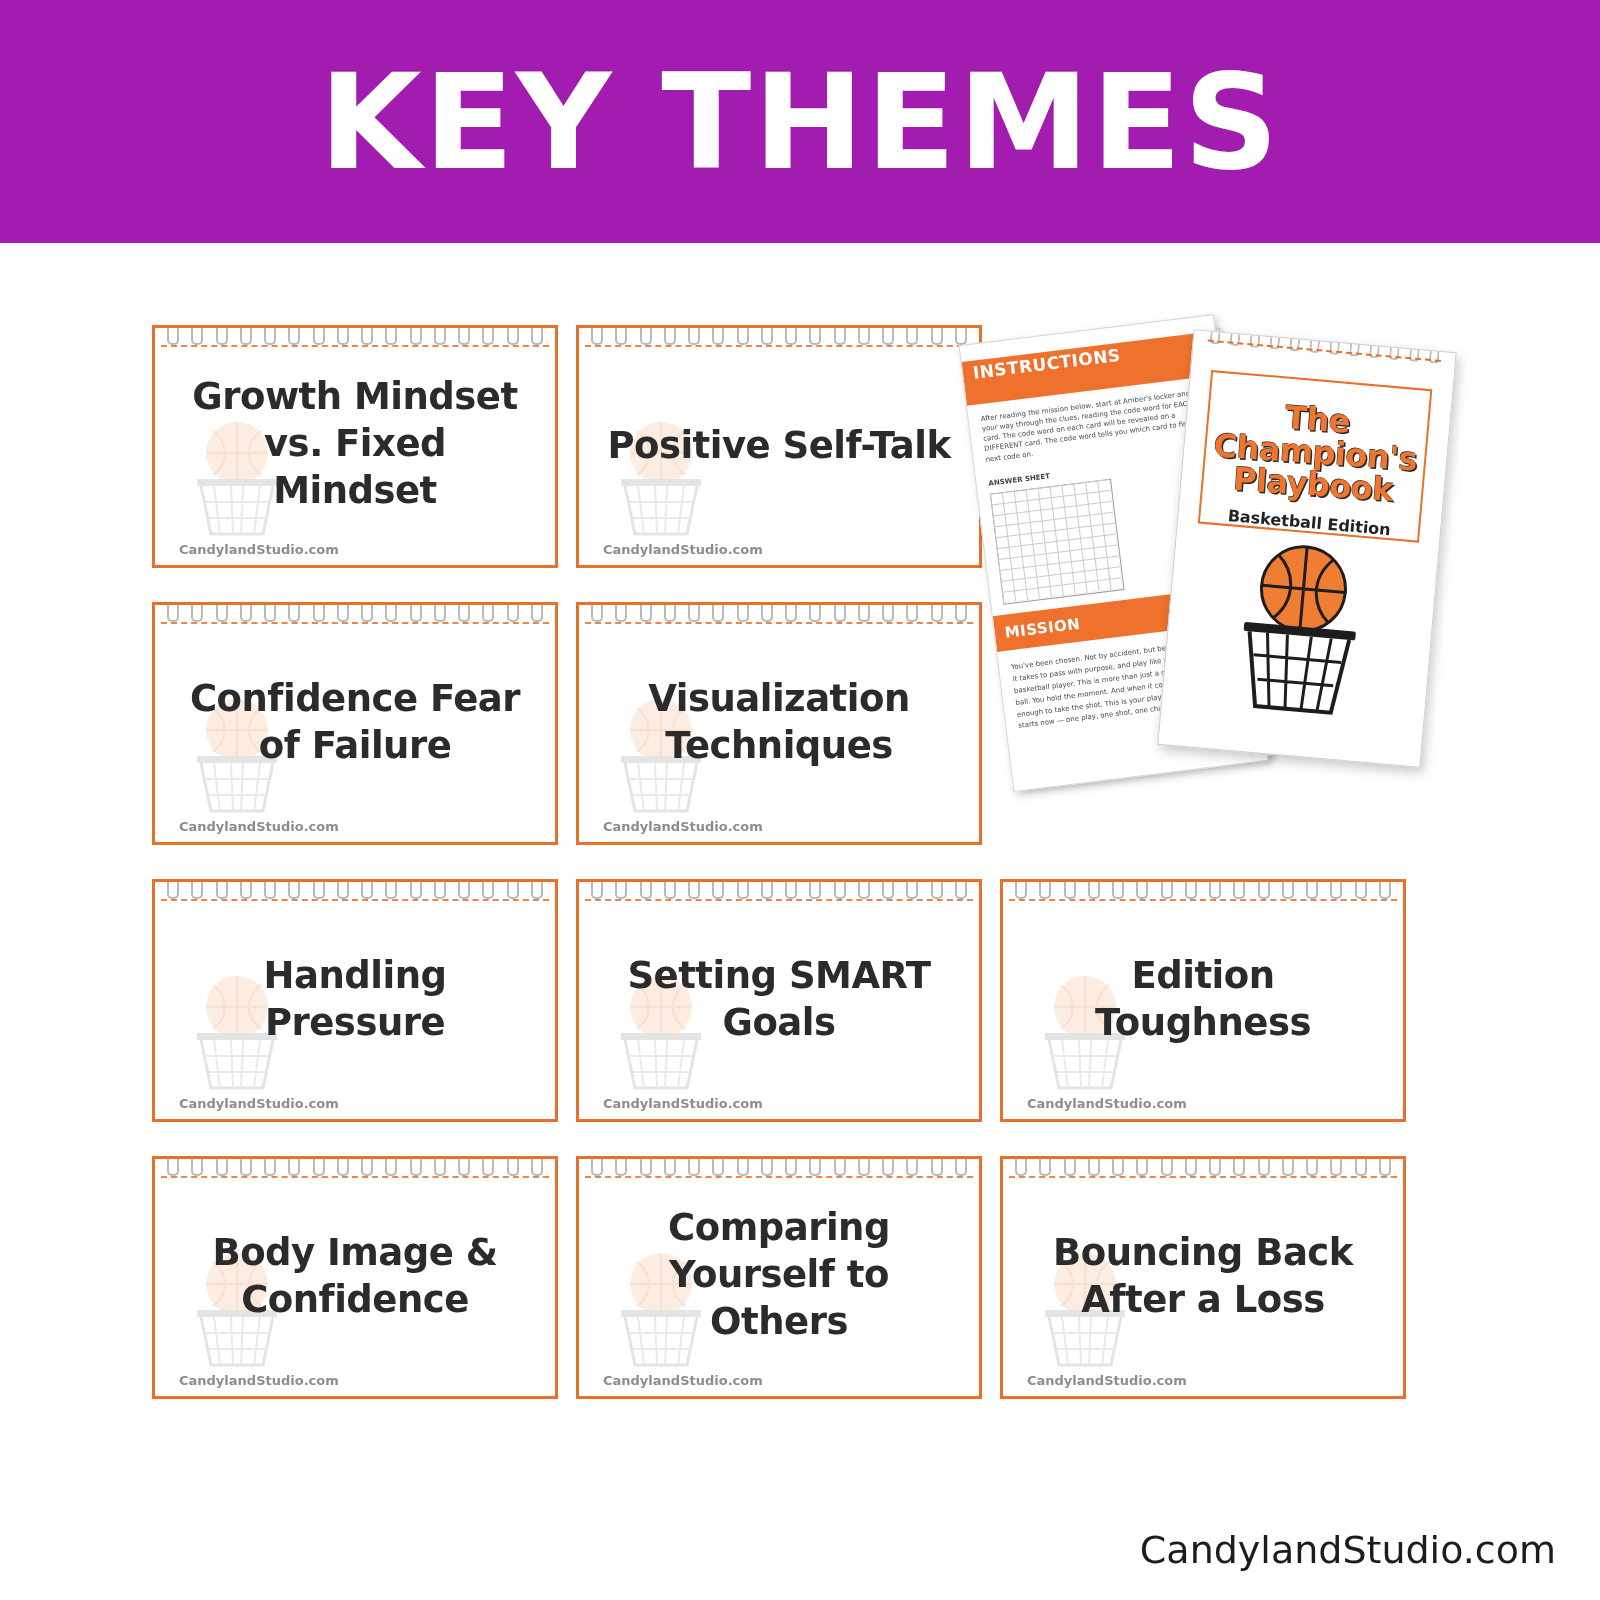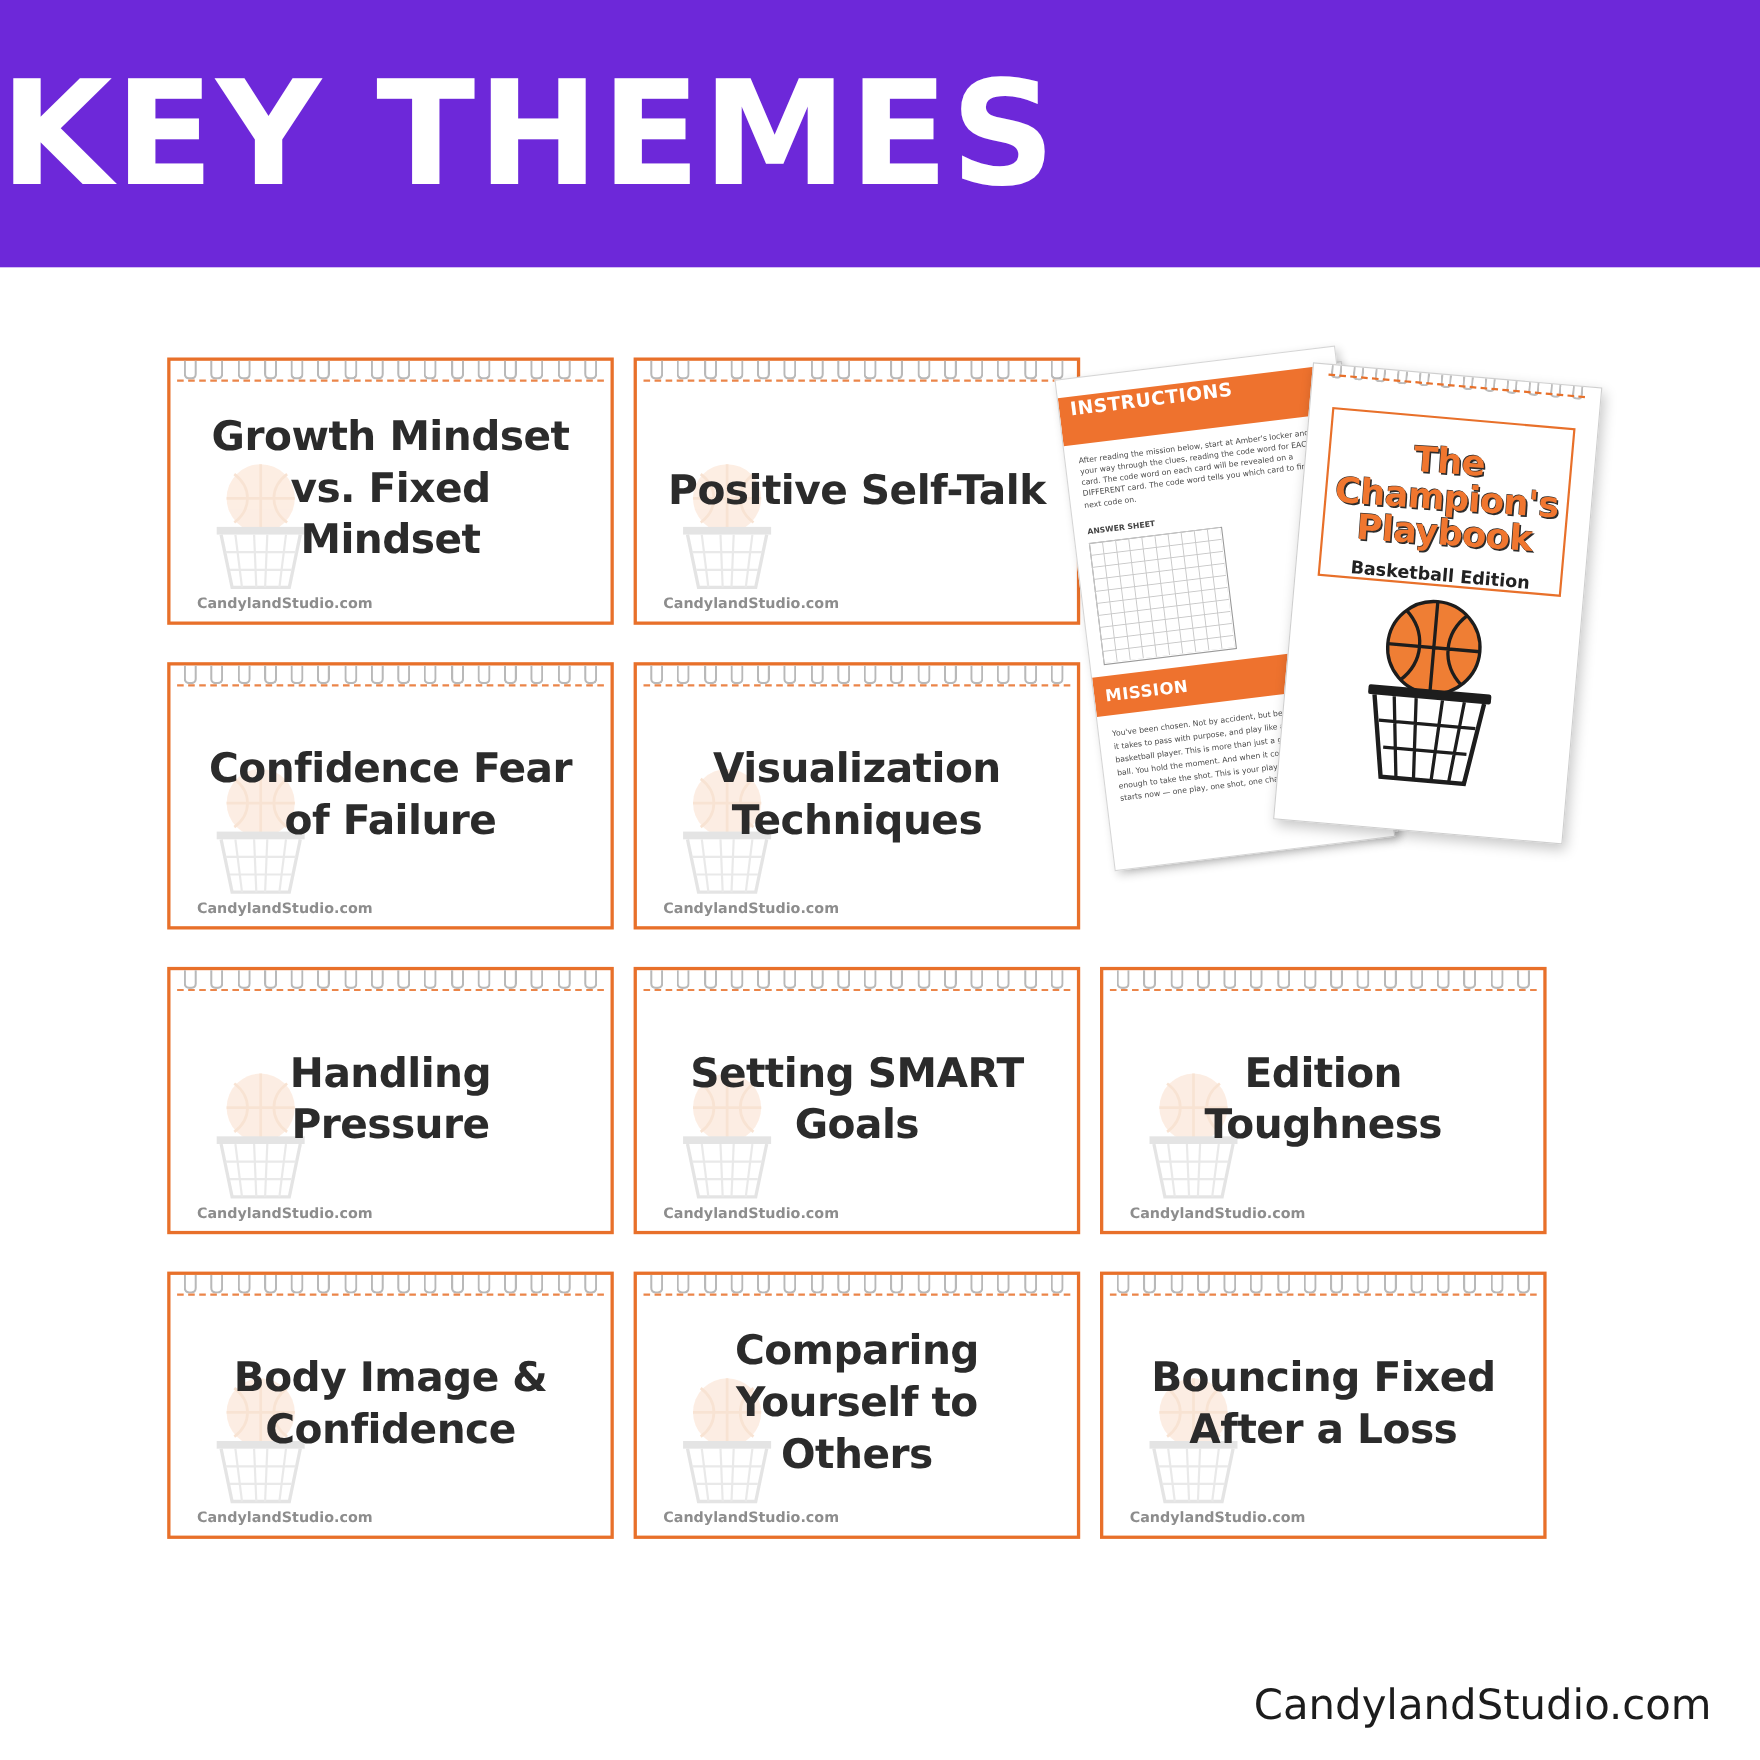--- a/index.html
+++ b/index.html
@@ -14,24 +14,24 @@
     position: relative;
     overflow: hidden;
   }
 
   
   .header-band {
     position: absolute;
     top: 0; left: 0;
     width: 1600px;
     height: 243px;
-    background: #6d28d9;
+    background: #a21caf;
     display: flex;
     align-items: center;
-    justify-content: flex-start;
+    justify-content: center;
   }
   .header-title {
     color: #ffffff;
     font-family: "DejaVu Sans", sans-serif;
     font-size: 132px;
     font-weight: bold;
     letter-spacing: 2px;
     line-height: 1;
     text-align: center;
     white-space: nowrap;
@@ -617,21 +617,21 @@
           <span></span>
       </div>
       <div class="perf"></div>
       <svg class="hoop-wm" viewBox="0 0 112 128">
         <circle cx="56" cy="38" r="31" fill="#fbe0cd"></circle>
         <path d="M25 38h62M56 7v62M32 16c16 12 16 32 0 44M80 16c-16 12-16 32 0 44" stroke="#f3cdb0" stroke-width="2.5" fill="none"></path>
         <rect x="16" y="64" width="80" height="7" fill="#cfcfcf"></rect>
         <path d="M20 71l10 48h52l10-48" fill="none" stroke="#cfcfcf" stroke-width="3"></path>
         <path d="M33 71l6 48M50 71l2 48M62 71l-2 48M79 71l-6 48M24 87h64M28 103h56" stroke="#d8d8d8" stroke-width="2" fill="none"></path>
       </svg>
-      <div class="card-title">Bouncing Fixed After a Loss</div>
+      <div class="card-title">Bouncing Back After a Loss</div>
       <div class="card-credit">CandylandStudio.com</div>
     </div>
   </div>
 </div>
 
 <div class="mockup">
 
   <div class="sheet-back"></div>
 
   <div class="sheet-front">

